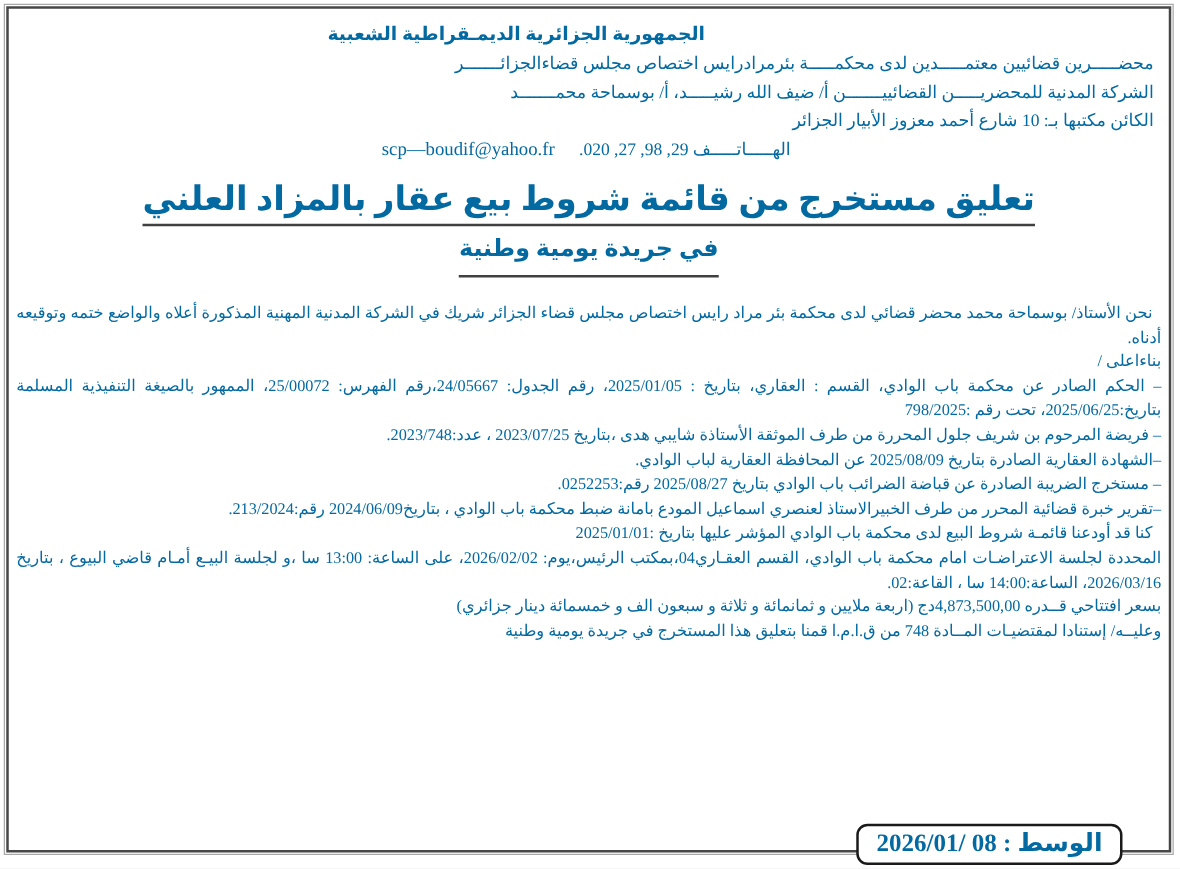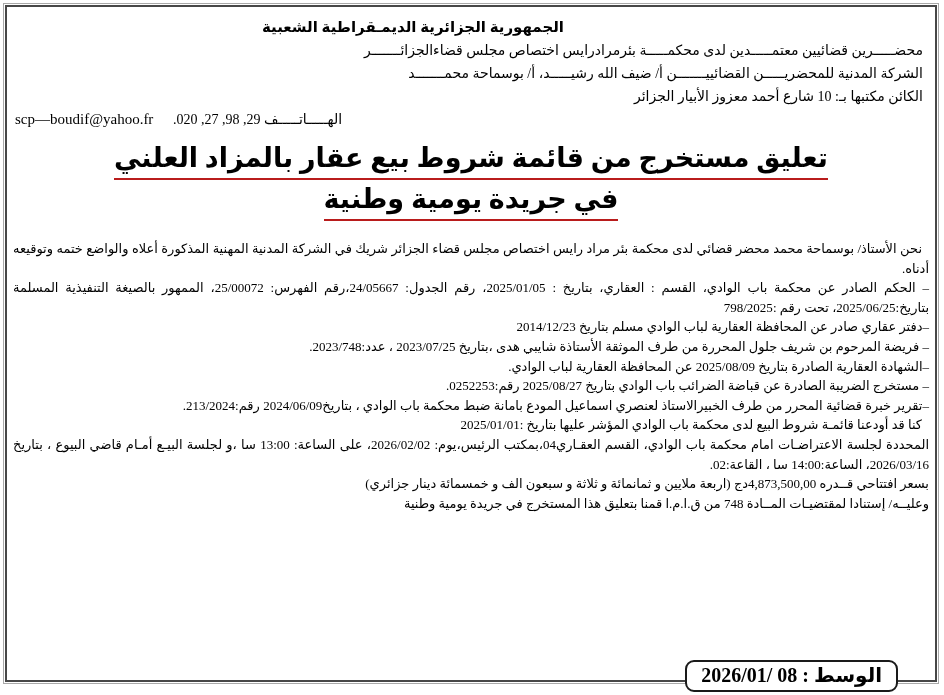--- a/index.html
+++ b/index.html
@@ -1,46 +1,46 @@
 <!DOCTYPE html>
 <html><head>
 <meta charset="utf-8">
 <style>
   html,body{margin:0;padding:0;background:#e9e9e9;}
   .page{
     position:relative;width:944px;height:695px;background:#ffffff;
-    font-family:"Liberation Serif","DejaVu Sans",sans-serif;color:#000000;
+    font-family:"Liberation Serif","DejaVu Sans",sans-serif;color:#0369a1;
     overflow:hidden;
   }
   .frame{
     position:absolute;left:3px;top:3px;width:936px;height:681px;
     border:1px solid #a9a9a9;box-sizing:border-box;
   }
   .frame-inner{position:absolute;inset:1px;border:2px solid #474747;}
   .content{
     position:absolute;left:13px;top:12px;right:15px;direction:rtl;
   }
   .republic{
     text-align:center;font-weight:bold;font-size:15px;
     transform:translateX(-58px);margin-top:6px;letter-spacing:.3px;
   }
   .office{
     text-align:right;font-size:14px;line-height:23px;padding-left:2px;
     padding-right:6px;margin-top:3px;
   }
   .office .h-line{white-space:nowrap;}
-  .phone-line{direction:rtl;text-align:left;white-space:nowrap;}
+  .phone-line{direction:rtl;text-align:center;white-space:nowrap;}
   .phone-numbers{margin-left:16px;}
   .email{font-family:"Liberation Serif",serif;font-size:15px;}
   .title{
     text-align:center;font-weight:bold;margin-top:8px;line-height:38px;
   }
   .title .t1{font-size:27px;}
-  .title .t2{font-size:27px;}
-  .title .u{border-bottom:2px solid #b91c1c;padding-bottom:1px;display:inline-block;text-align:center;}
+  .title .t2{font-size:19px;}
+  .title .u{border-bottom:2px solid #404040;padding-bottom:1px;display:inline-block;text-align:center;}
   .body-text{
     margin-top:18px;font-size:13px;line-height:19.6px;text-align:justify;
   }
   .body-text p{margin:0;}
   .body-text p.indent{text-indent:7px;}
   .stamp{
     position:absolute;bottom:3px;right:46px;z-index:5;background:#ffffff;
     border:2.5px solid #1a1a1a;border-radius:9px;padding:1px 14px 3px 14px;
     font-weight:bold;font-size:20px;direction:rtl;white-space:nowrap;
   }
@@ -68,22 +68,22 @@
       </div>
     </div>
 
     <div class="title">
       <div class="t1"><span class="u">تعليق مستخرج من قائمة شروط بيع عقار بالمزاد العلني</span></div>
       <div class="t2"><span class="u">في جريدة يومية وطنية</span></div>
     </div>
 
     <div class="body-text">
       <p class="indent">نحن الأستاذ/ بوسماحة محمد  محضر قضائي  لدى محكمة بئر مراد رايس اختصاص مجلس قضاء الجزائر شريك في الشركة المدنية المهنية  المذكورة أعلاه والواضع ختمه وتوقيعه أدناه.</p>
+      <p>بناءاعلى /</p>
       <p>– الحكم الصادر عن محكمة باب الوادي،  القسم : العقاري، بتاريخ : 2025/01/05، رقم الجدول: 24/05667،رقم الفهرس: 25/00072، الممهور بالصيغة التنفيذية المسلمة بتاريخ:2025/06/25، تحت رقم :798/2025</p>
-      <p>–دفتر عقاري صادر عن المحافظة العقارية لباب الوادي مسلم بتاريخ 2014/12/23</p>
       <p>– فريضة المرحوم بن شريف جلول المحررة من طرف الموثقة الأستاذة شايبي هدى ،بتاريخ 2023/07/25 ، عدد:2023/748.</p>
       <p>–الشهادة العقارية الصادرة بتاريخ 2025/08/09 عن المحافظة العقارية لباب الوادي.</p>
       <p>– مستخرج الضريبة الصادرة عن قباضة الضرائب باب الوادي بتاريخ  2025/08/27 رقم:0252253.</p>
       <p>–تقرير خبرة  قضائية المحرر من طرف الخبيرالاستاذ لعنصري اسماعيل المودع بامانة ضبط محكمة باب الوادي ، بتاريخ2024/06/09 رقم:213/2024.</p>
       <p class="indent">كنا قد أودعنا قائمـة شروط البيع لدى محكمة باب الوادي المؤشر عليها بتاريخ :2025/01/01</p>
       <p>المحددة لجلسة الاعتراضـات  امام محكمة باب الوادي، القسم العقـاري04،بمكتب الرئيس،يوم: 2026/02/02، على الساعة: 13:00 سا ،و لجلسة البيـع  أمـام  قاضي البيوع ، بتاريخ 2026/03/16، الساعة:14:00 سا ، القاعة:02.</p>
       <p>بسعر افتتاحي قــدره 4,873,500,00دج (اربعة ملايين و ثمانمائة و ثلاثة و سبعون الف و خمسمائة  دينار جزائري)</p>
       <p>وعليــه/ إستنادا لمقتضيـات المــادة 748 من ق.ا.م.ا  قمنا بتعليق هذا المستخرج في جريدة يومية وطنية</p>
     </div>
   </div>

